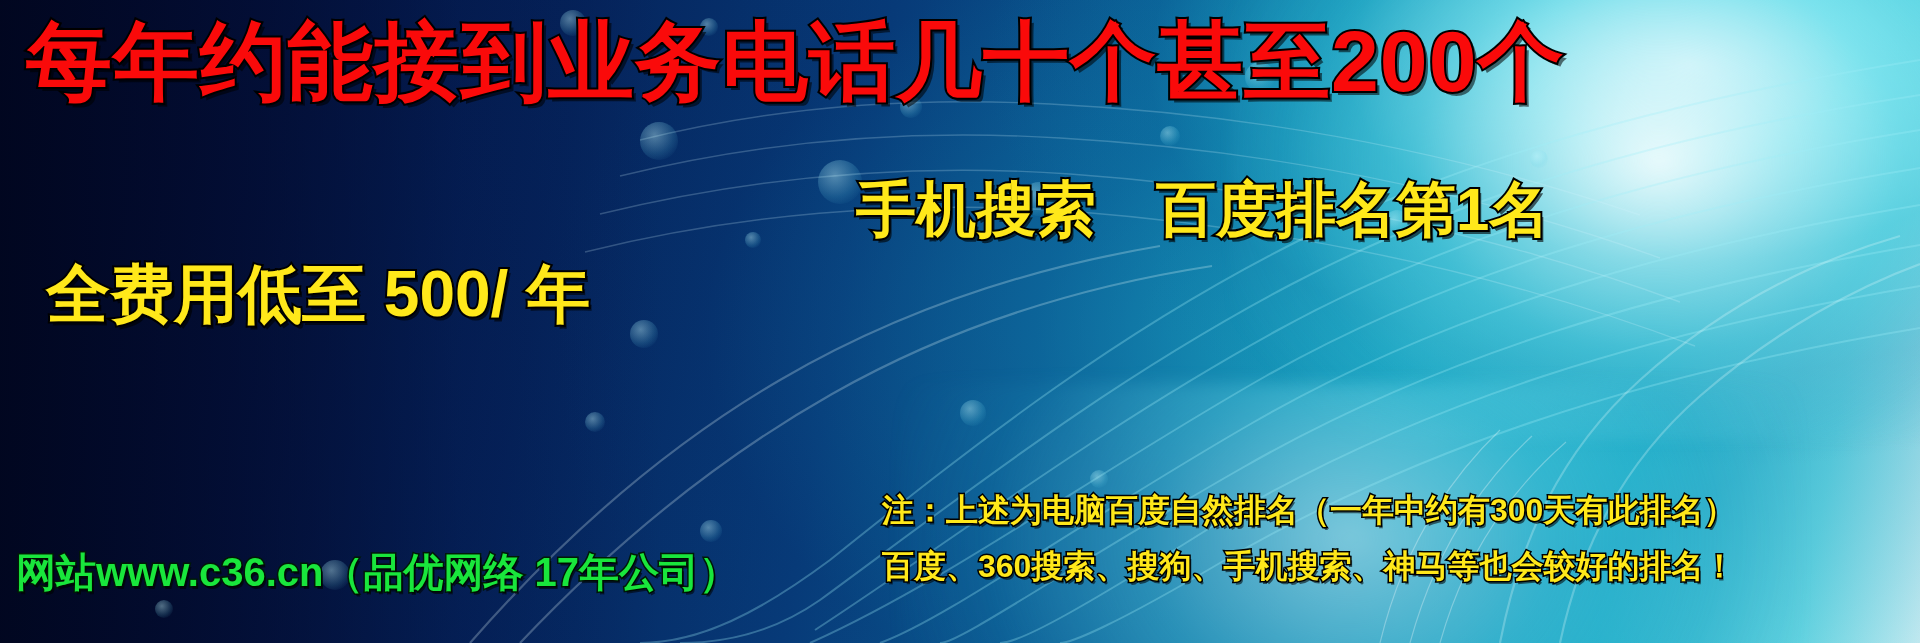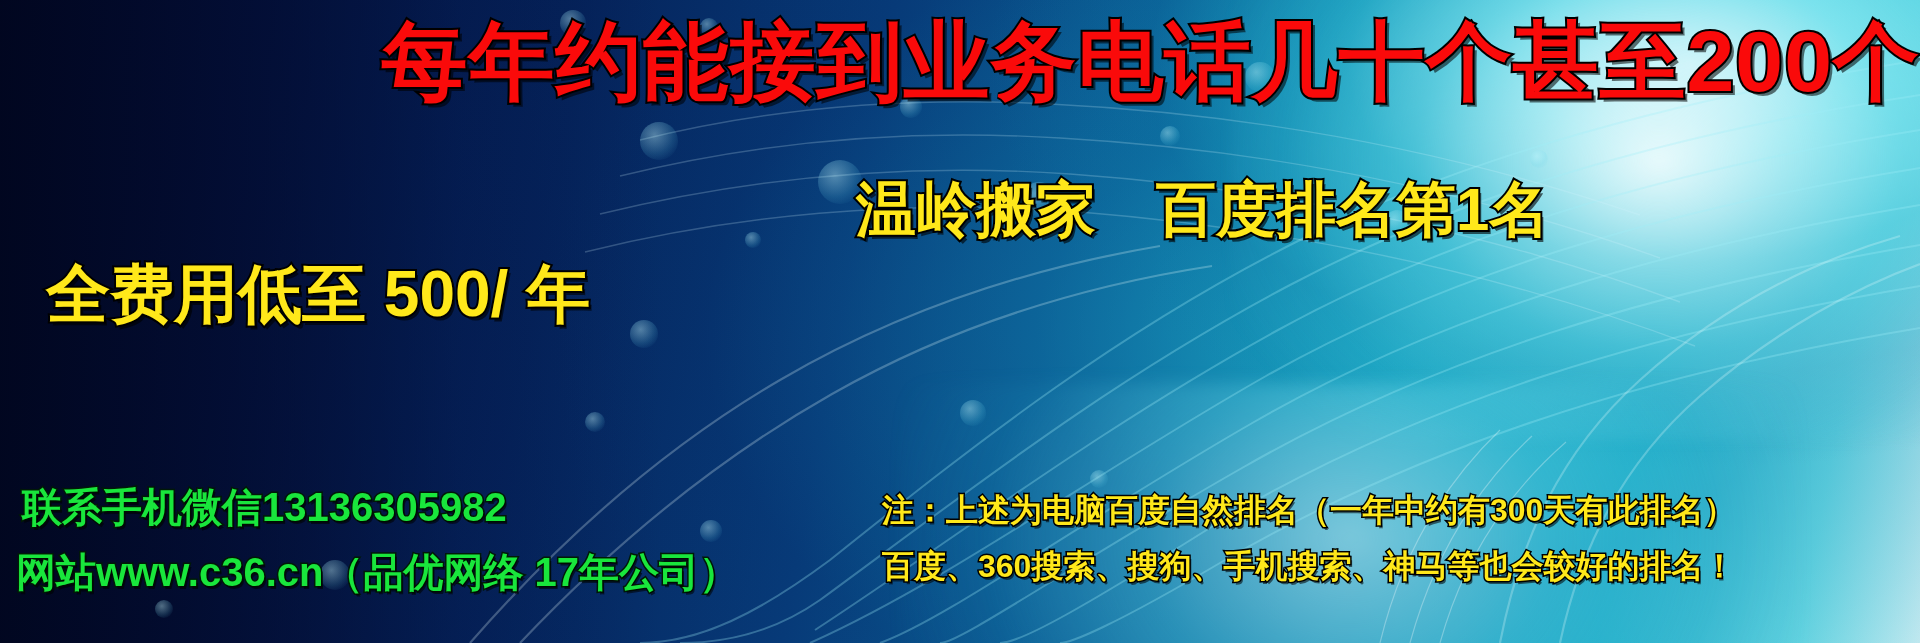--- a/index.html
+++ b/index.html
@@ -55,28 +55,29 @@
     position: absolute;
     border-radius: 50%;
     background: radial-gradient(circle at 38% 34%, rgba(190,245,252,0.42), rgba(110,215,235,0.16) 55%, rgba(60,170,205,0.03) 78%, rgba(0,0,0,0) 88%);
   }
 
   
   .t { position: absolute; white-space: nowrap; line-height: 1; }
 
   .headline {
     left: 0; right: 0; top: 18px;
-    text-align: right;
+    text-align: left;
     font-size: 86px;
     font-weight: 700;
     color: #fa0a0a;
     letter-spacing: 1px;
     -webkit-text-stroke: 4px #000;
     paint-order: stroke fill;
     text-shadow: 4px 4px 0 rgba(0,0,0,0.55);
+    padding-left: 26px;
   }
 
   .yellow-big {
     font-size: 64px;
     font-weight: 700;
     color: #ffe81a;
     -webkit-text-stroke: 4px #000;
     paint-order: stroke fill;
     text-shadow: 3px 4px 0 rgba(0,0,0,0.6);
   }
@@ -165,21 +166,20 @@
     <span style="left:1090px; top:470px;  width:18px; height:18px;"></span>
     <span style="left:700px;  top:520px;  width:22px; height:22px;"></span>
     <span style="left:320px;  top:560px;  width:30px; height:30px;"></span>
     <span style="left:155px;  top:600px;  width:18px; height:18px;"></span>
   </div>
 
   <div class="t headline">每年约能接到业务电话几十个甚至200个</div>
 
   <div class="t yellow-big left-y2">全费用低至 500/ 年</div>
 
-  <div class="t yellow-big right-y1">温岭搬家　百度排名第1名</div>
+  <div class="t yellow-big right-y1">手机搜索　百度排名第1名</div>
 
-  <div class="t green-line green1">联系手机微信13136305982</div>
   <div class="t green-line green2">网站www.c36.cn（品优网络 17年公司）</div>
 
   <div class="t note-line note1">注：上述为电脑百度自然排名（一年中约有300天有此排名）</div>
   <div class="t note-line note2">百度、360搜索、搜狗、手机搜索、神马等也会较好的排名！</div>
 
 </div>
 
 </body></html>

